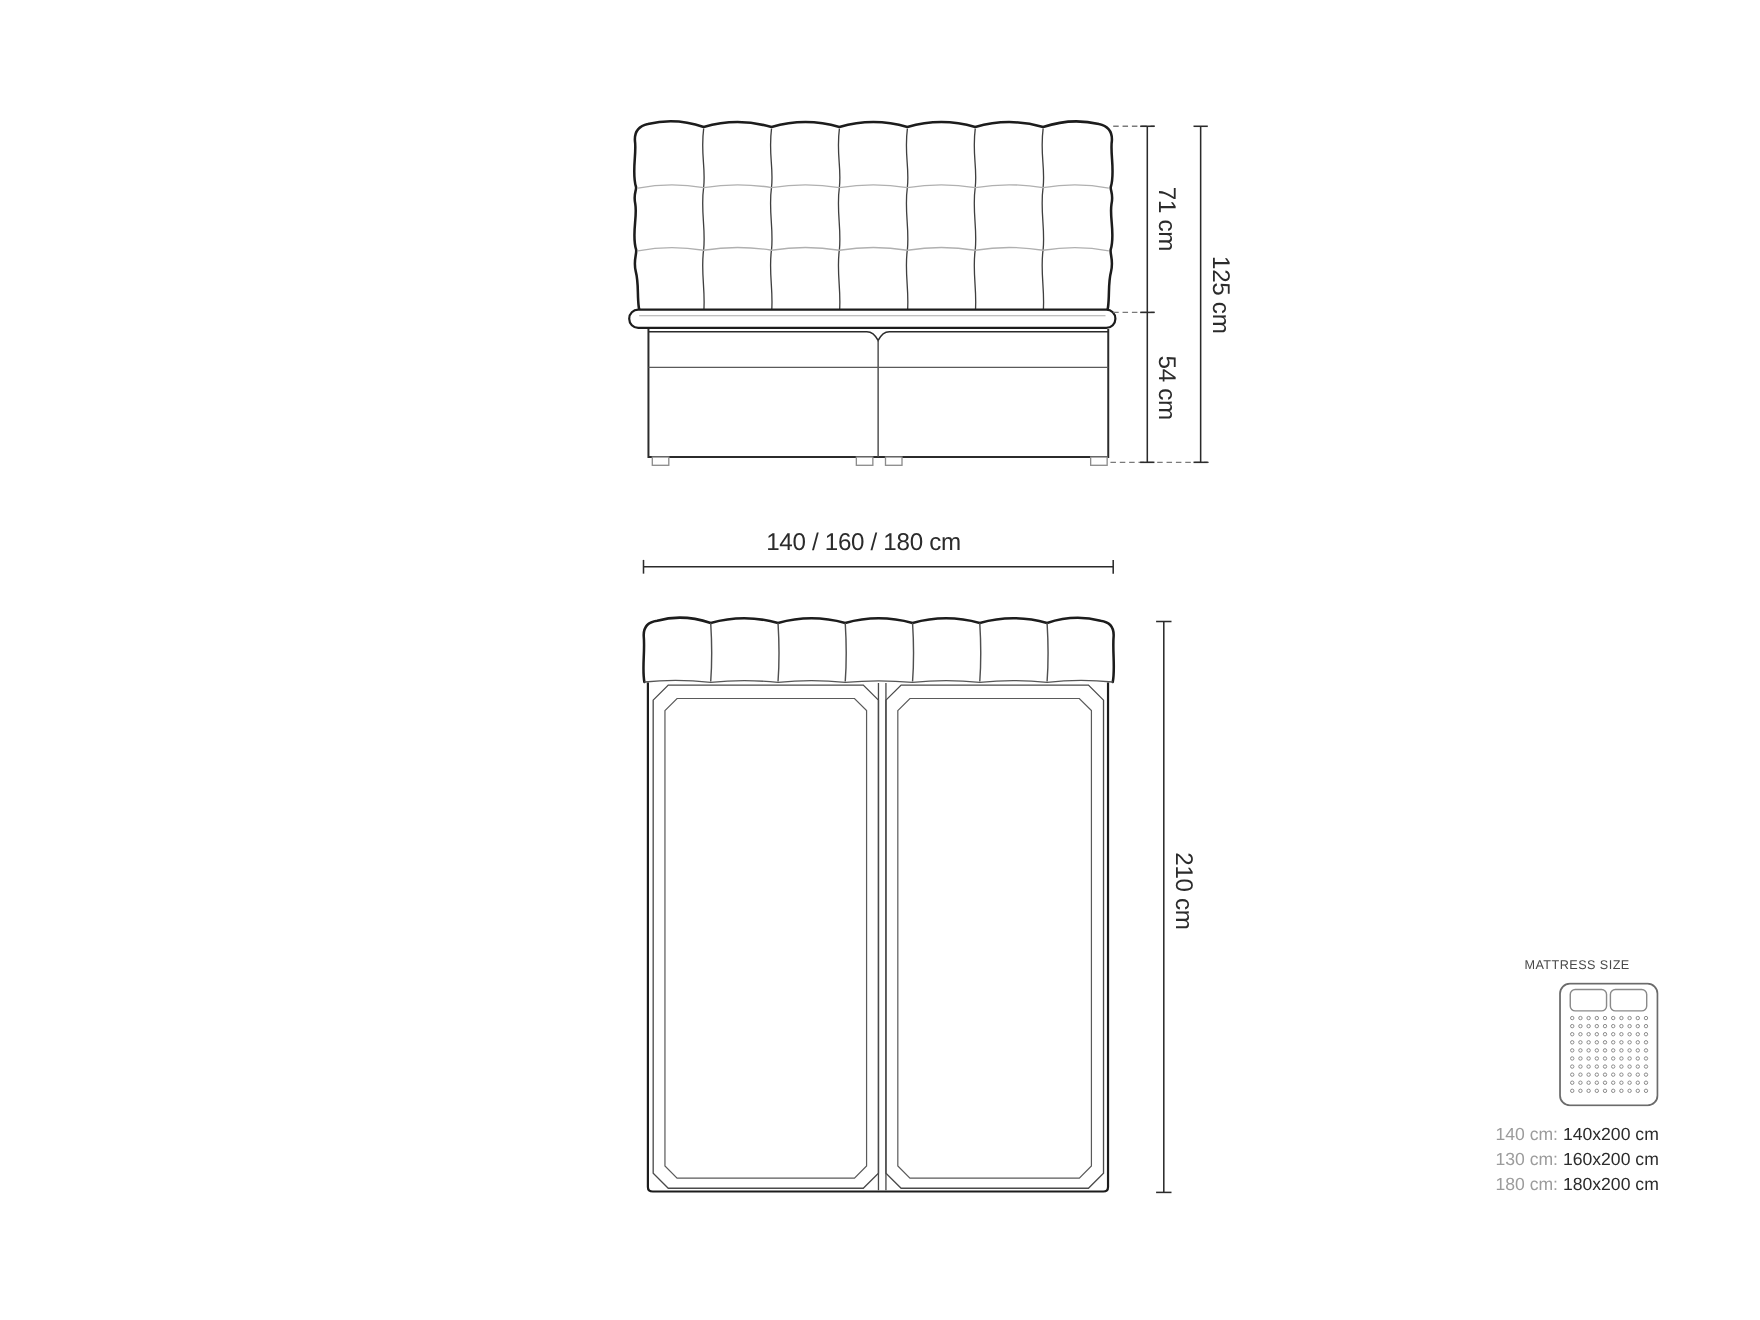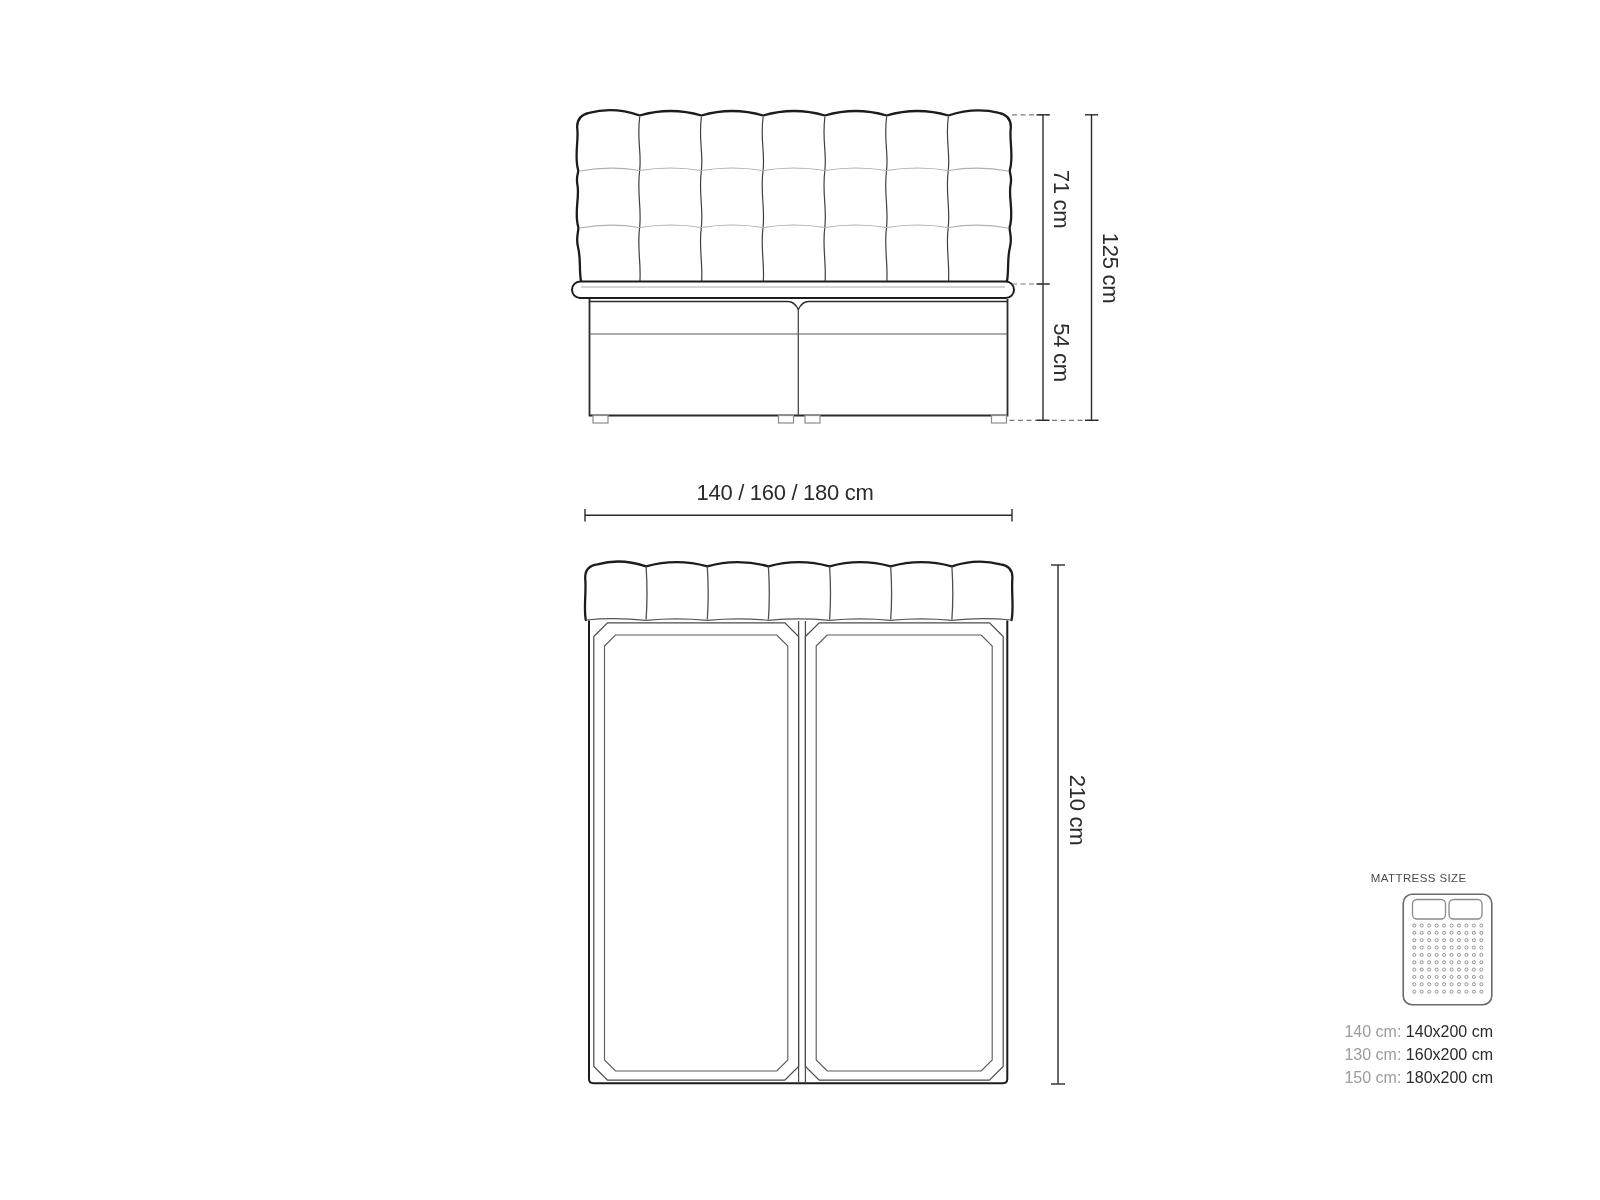--- a/index.html
+++ b/index.html
@@ -1,20 +1,20 @@
 <!DOCTYPE html>
 <html><head>
 <meta charset="utf-8">
 <style>
   html,body{margin:0;padding:0;background:#fff;}
   .page{position:relative;width:1600px;height:1200px;background:#ffffff;overflow:hidden;
         font-family:"Liberation Sans",sans-serif;}
   .diagram-svg{position:absolute;left:0;top:0;}
   .dim-label{font-family:"Liberation Sans",sans-serif;font-size:22px;fill:#2b2b2b;letter-spacing:-0.3px;}
-  .legend{position:absolute;top:872px;right:107px;display:flex;flex-direction:column;align-items:flex-end;}
+  .legend{position:absolute;top:872px;right:92px;display:flex;flex-direction:column;align-items:flex-end;}
   .legend-title{width:100%;text-align:center;font-size:11.5px;letter-spacing:0.4px;color:#4a4a4a;
         margin-bottom:9px;white-space:nowrap;}
   .legend-icon{display:block;}
   .legend-sizes{margin-top:14px;text-align:right;}
   .size-row{font-size:16px;line-height:23px;white-space:nowrap;}
   .size-label{color:#9c9c9c;}
   .size-value{color:#2b2b2b;}
 </style>
 </head>
 <body>
@@ -278,19 +278,19 @@
   <div class="legend-sizes">
     <div class="size-row">
       <span class="size-label">140 cm:</span>
       <span class="size-value">140x200 cm</span>
     </div>
     <div class="size-row">
       <span class="size-label">130 cm:</span>
       <span class="size-value">160x200 cm</span>
     </div>
     <div class="size-row">
-      <span class="size-label">150 cm:</span>
+      <span class="size-label">180 cm:</span>
       <span class="size-value">180x200 cm</span>
     </div>
   </div>
 </div>
 
 </div>
 
 </body></html>

